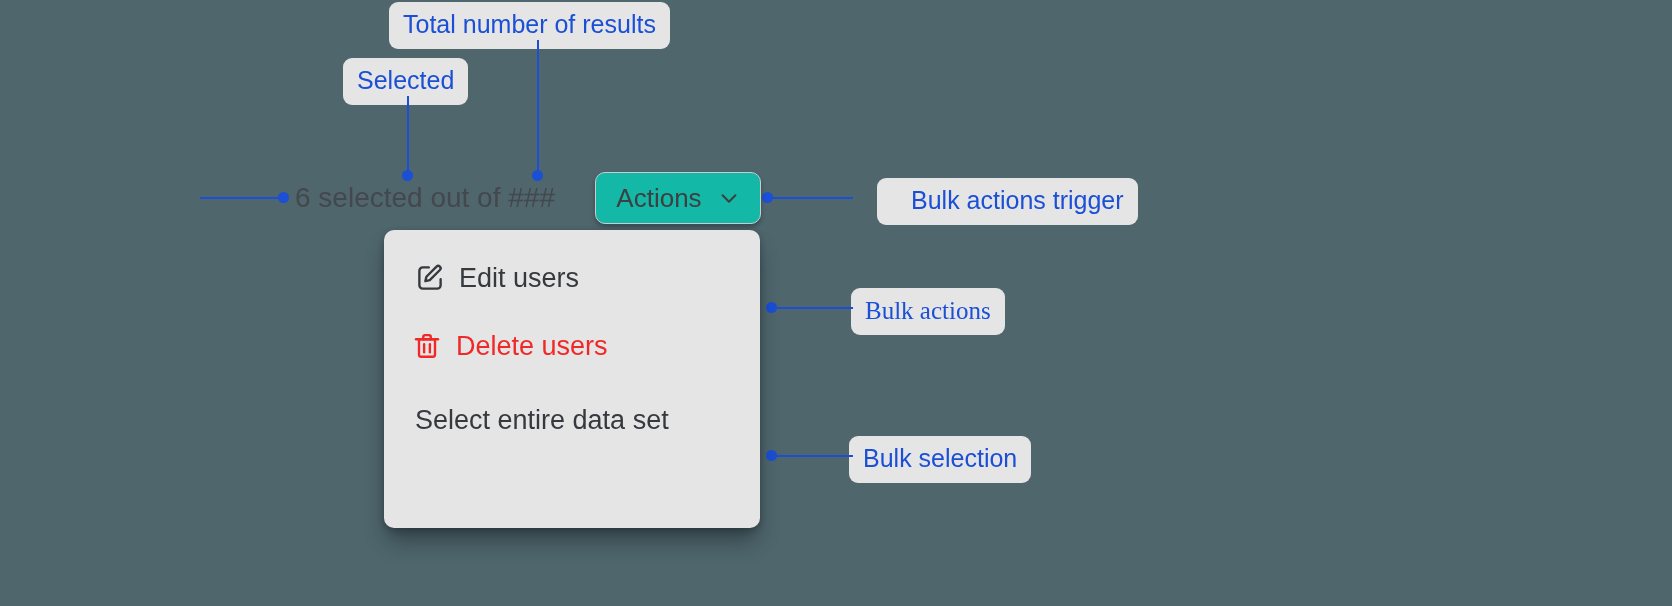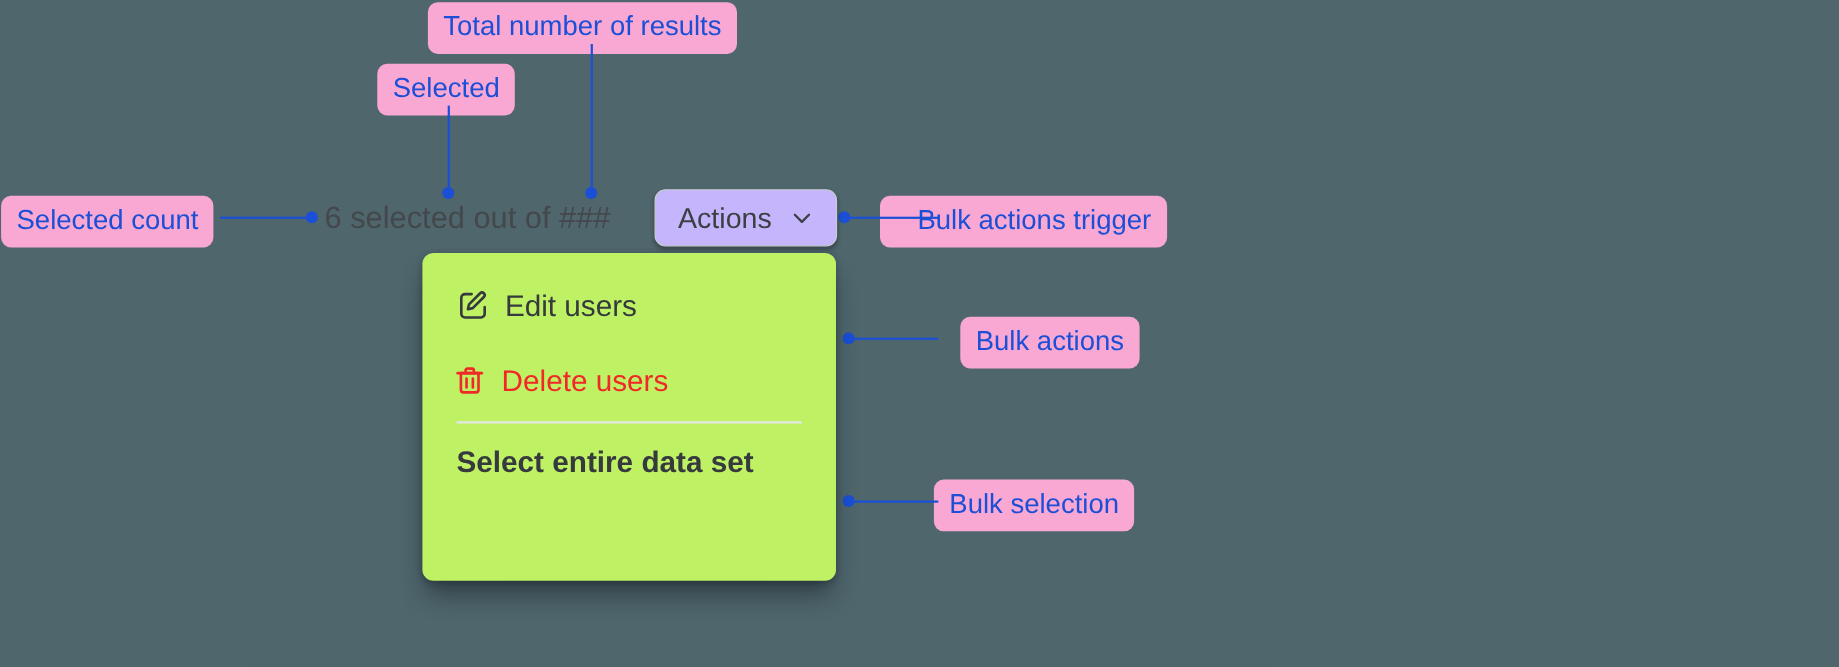--- a/index.html
+++ b/index.html
@@ -19,21 +19,21 @@
     position: absolute;
     left: 0;
     top: 0;
     width: 1672px;
     height: 606px;
   }
 
   
   .callout {
     position: absolute;
-    background: #f9a8d4;
+    background: #e5e5e5;
     color: #1a4fd6;
     font-size: 25px;
     line-height: 1;
     border-radius: 9px;
     padding: 10px 14px 12px 14px;
     white-space: nowrap;
     box-sizing: border-box;
   }
 
   
@@ -65,21 +65,21 @@
     color: #44484c;
     white-space: nowrap;
   }
 
   .actions-btn {
     position: absolute;
     left: 595px;
     top: 172px;
     width: 166px;
     height: 52px;
-    background: #c4b5fd;
+    background: #14b8a6;
     border: 1px solid #c9ccd0;
     border-radius: 10px;
     box-shadow: 0 3px 4px rgba(20, 26, 30, 0.38);
     display: flex;
     align-items: center;
     justify-content: center;
     gap: 16px;
     box-sizing: border-box;
     cursor: pointer;
   }
@@ -93,21 +93,21 @@
     width: 22px;
     height: 22px;
   }
 
   .menu-panel {
     position: absolute;
     left: 384px;
     top: 230px;
     width: 376px;
     height: 298px;
-    background: #bef264;
+    background: #e5e5e5;
     border-radius: 10px;
     box-shadow: 0 16px 22px -4px rgba(14, 20, 24, 0.45),
                 0 2px 6px rgba(14, 20, 24, 0.30);
     box-sizing: border-box;
     overflow: hidden;
   }
   .menu-item {
     position: absolute;
     left: 0;
     width: 100%;
@@ -126,21 +126,21 @@
     display: block;
   }
   .menu-item .mi-label {
     font-size: 27px;
     line-height: 1;
     color: #36393d;
     white-space: nowrap;
   }
   .menu-item.danger .mi-label { color: #f02828; }
 
-  .menu-item.noicon { padding-left: 31px; font-weight: bold; }
+  .menu-item.noicon { padding-left: 31px; }
 
   .menu-divider {
     position: absolute;
     left: 31px;
     width: 314px;
     height: 2px;
     background: #e4e6e8;
     top: 383px;
   }
 </style>
@@ -150,29 +150,28 @@
 <div id="stage">
 
   <div class="callout" style="left:389px; top:2px;">Total number of results</div>
   <div class="conn-v" style="left:537px; top:40px; height:136px;"></div>
   <div class="dot" style="left:532px; top:170px;"></div>
 
   <div class="callout" style="left:343px; top:58px;">Selected</div>
   <div class="conn-v" style="left:407px; top:96px; height:80px;"></div>
   <div class="dot" style="left:402px; top:170px;"></div>
 
-  <div class="callout" style="left:1px; top:178px;">Selected count</div>
   <div class="conn-h" style="left:200px; top:197px; width:85px;"></div>
   <div class="dot" style="left:278px; top:192px;"></div>
 
-  <div class="callout" style="left:800px; top:178px;padding-left:34px;">Bulk actions trigger</div>
+  <div class="callout" style="left:877px; top:178px;padding-left:34px;">Bulk actions trigger</div>
   <div class="conn-h" style="left:768px; top:197px; width:85px;"></div>
   <div class="dot" style="left:762px; top:192px;"></div>
 
-  <div class="callout" style="left:873px; top:288px;">Bulk actions</div>
+  <div class="callout" style="left:851px; top:288px;font-family:Liberation Serif, serif;">Bulk actions</div>
   <div class="conn-h" style="left:772px; top:307px; width:81px;"></div>
   <div class="dot" style="left:766px; top:302px;"></div>
 
   <div class="callout" style="left:849px; top:436px;">Bulk selection</div>
   <div class="conn-h" style="left:772px; top:455px; width:81px;"></div>
   <div class="dot" style="left:766px; top:450px;"></div>
 
   <div class="selected-message">6 selected out of ###</div>
 
   <div class="actions-btn">

